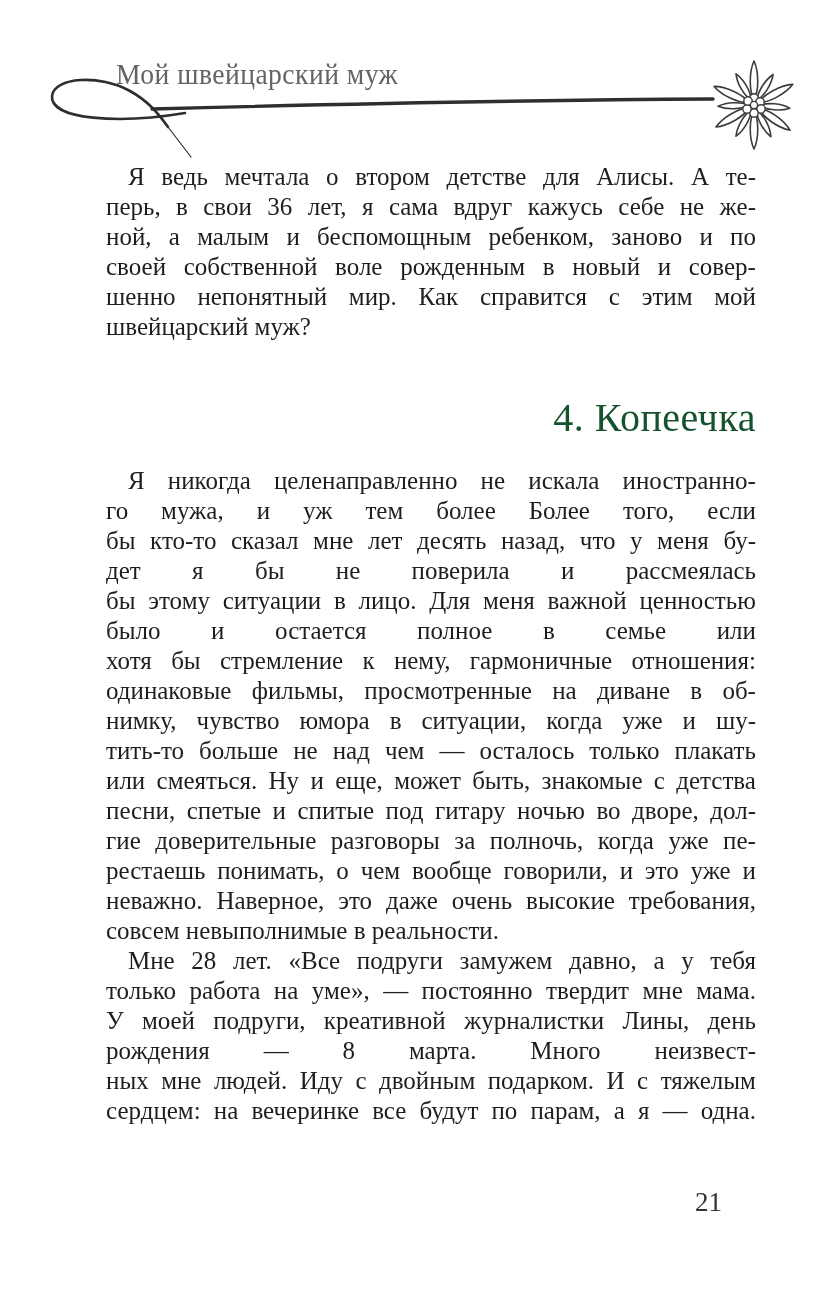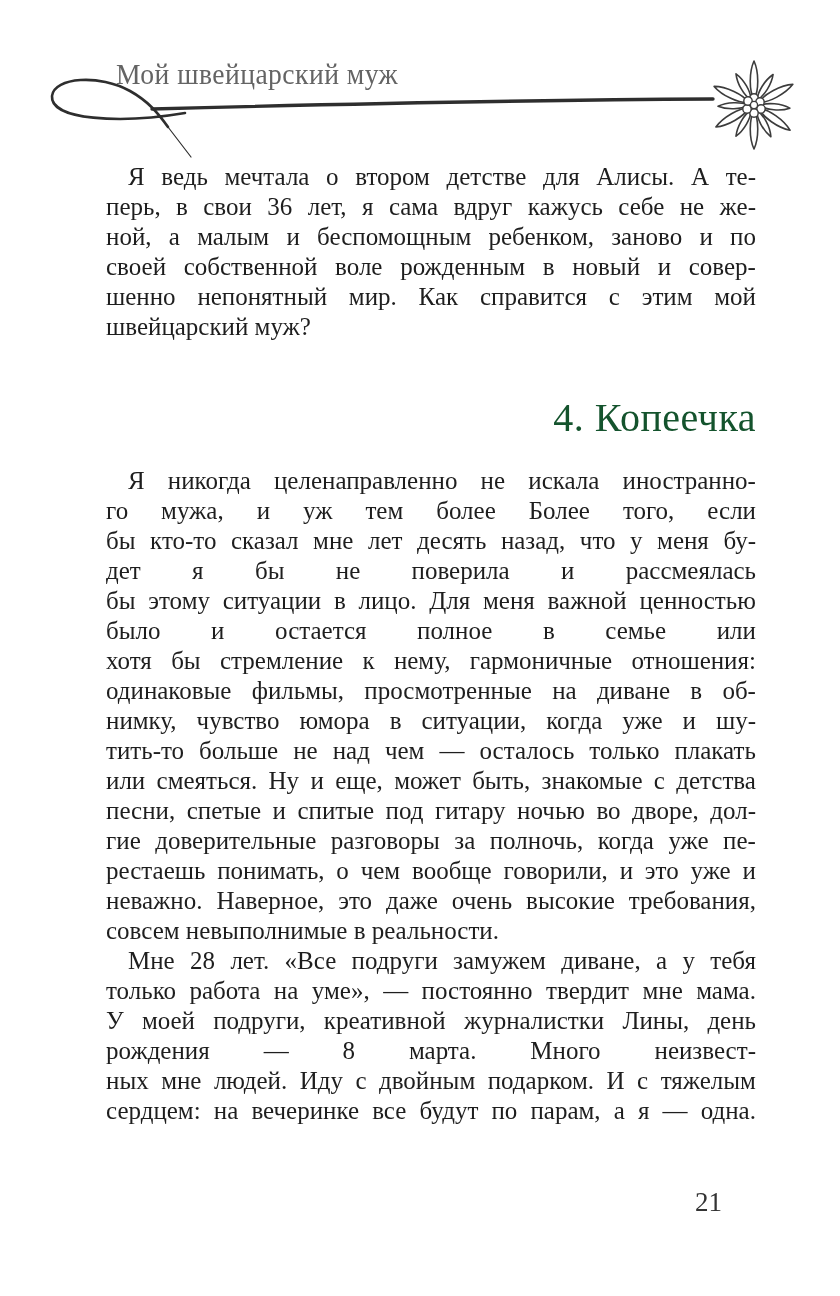--- a/index.html
+++ b/index.html
@@ -113,21 +113,21 @@
         <div class="line"><span>хотя</span><span>бы</span><span>стремление</span><span>к</span><span>нему,</span><span>гармоничные</span><span>отношения:</span></div>
         <div class="line"><span>одинаковые</span><span>фильмы,</span><span>просмотренные</span><span>на</span><span>диване</span><span>в</span><span>об-</span></div>
         <div class="line"><span>нимку,</span><span>чувство</span><span>юмора</span><span>в</span><span>ситуации,</span><span>когда</span><span>уже</span><span>и</span><span>шу-</span></div>
         <div class="line"><span>тить-то</span><span>больше</span><span>не</span><span>над</span><span>чем</span><span>—</span><span>осталось</span><span>только</span><span>плакать</span></div>
         <div class="line"><span>или</span><span>смеяться.</span><span>Ну</span><span>и</span><span>еще,</span><span>может</span><span>быть,</span><span>знакомые</span><span>с</span><span>детства</span></div>
         <div class="line"><span>песни,</span><span>спетые</span><span>и</span><span>спитые</span><span>под</span><span>гитару</span><span>ночью</span><span>во</span><span>дворе,</span><span>дол-</span></div>
         <div class="line"><span>гие</span><span>доверительные</span><span>разговоры</span><span>за</span><span>полночь,</span><span>когда</span><span>уже</span><span>пе-</span></div>
         <div class="line"><span>рестаешь</span><span>понимать,</span><span>о</span><span>чем</span><span>вообще</span><span>говорили,</span><span>и</span><span>это</span><span>уже</span><span>и</span></div>
         <div class="line"><span>неважно.</span><span>Наверное,</span><span>это</span><span>даже</span><span>очень</span><span>высокие</span><span>требования,</span></div>
         <div class="line plain">совсем невыполнимые в реальности.</div>
-        <div class="line indent"><span>Мне</span><span>28</span><span>лет.</span><span>«Все</span><span>подруги</span><span>замужем</span><span>диване,</span><span>а</span><span>у</span><span>тебя</span></div>
+        <div class="line indent"><span>Мне</span><span>28</span><span>лет.</span><span>«Все</span><span>подруги</span><span>замужем</span><span>давно,</span><span>а</span><span>у</span><span>тебя</span></div>
         <div class="line"><span>только</span><span>работа</span><span>на</span><span>уме»,</span><span>—</span><span>постоянно</span><span>твердит</span><span>мне</span><span>мама.</span></div>
         <div class="line"><span>У</span><span>моей</span><span>подруги,</span><span>креативной</span><span>журналистки</span><span>Лины,</span><span>день</span></div>
         <div class="line"><span>рождения</span><span>—</span><span>8</span><span>марта.</span><span>Много</span><span>неизвест-</span></div>
         <div class="line"><span>ных</span><span>мне</span><span>людей.</span><span>Иду</span><span>с</span><span>двойным</span><span>подарком.</span><span>И</span><span>с</span><span>тяжелым</span></div>
         <div class="line"><span>сердцем:</span><span>на</span><span>вечеринке</span><span>все</span><span>будут</span><span>по</span><span>парам,</span><span>а</span><span>я</span><span>—</span><span>одна.</span></div>
       </div>
   </div>
 
   <div class="page-number">21</div>
 

